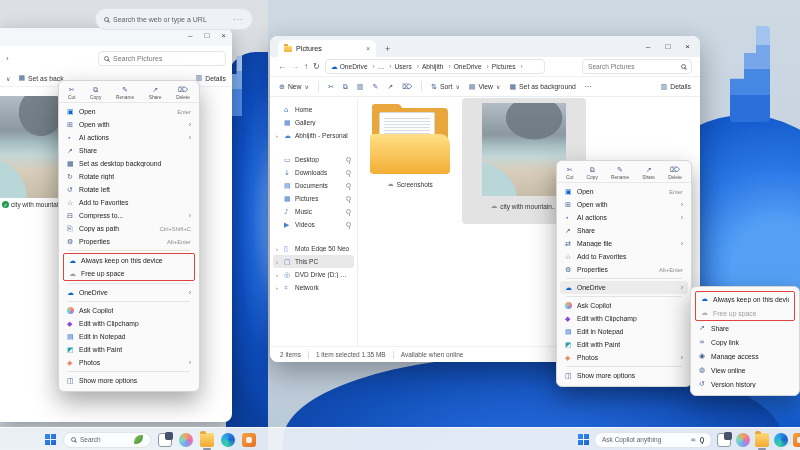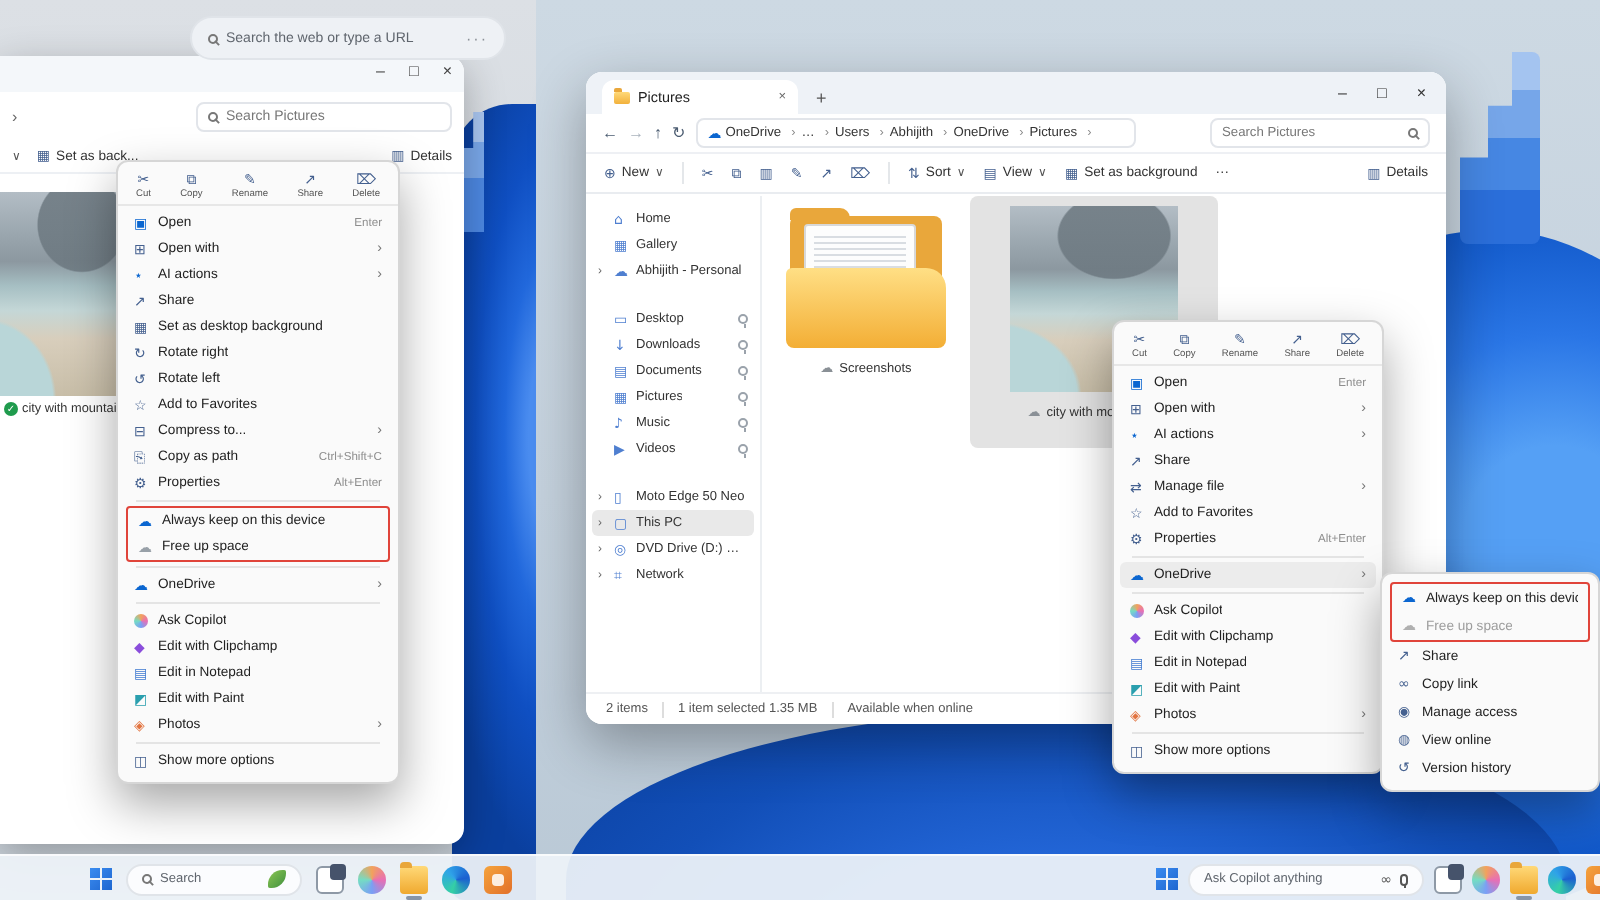--- a/index.html
+++ b/index.html
@@ -79,21 +79,21 @@
   .red-group{border:1.5px solid #e0443a;border-radius:2px;margin:0 1px;}
   .mi.disabled{color:#9d9d9d;} .mi.disabled .mi-ic{color:#b0b0b0;}
   .mi.selected{background:#ececec;}
   .ic-onedrive{color:#0b66d0;} .ic-cloud-check{color:#0b66d0;} .ic-cloud{color:#98a0a8;}
   .ic-notepad{color:#3f7ad0;} .ic-clipchamp{color:#8a4ddb;} .ic-paint{color:#2a9fae;}
   .ic-photos{color:#e2733f;} .ic-ai{color:#0b66d0;} .ic-open{color:#0b66d0;}
   .mi-ic.ic-copilot,.ma-ic.ic-copilot{width:7px;height:7px;flex:0 0 7px;border-radius:50%;
     background:conic-gradient(#f2a25c,#e86fb4,#7a9ff5,#74dcc4,#f2a25c);margin-right:5px;}
 
   
-  .rwin{position:absolute;left:293px;top:36px;width:430px;height:326px;background:#fff;border-radius:8px;
+  .rwin{position:absolute;left:270px;top:36px;width:430px;height:326px;background:#fff;border-radius:8px;
         box-shadow:0 10px 28px rgba(0,0,0,.32);z-index:5;}
   .rtabs{position:relative;height:21px;background:#eef2f7;border-radius:8px 8px 0 0;display:flex;align-items:flex-end;}
   .rtab{margin-left:8px;width:98px;height:17px;background:#fff;border-radius:6px 6px 0 0;display:flex;
         align-items:center;gap:4px;padding:0 6px;font-size:7.2px;color:#222;}
   .mini-folder{width:8px;height:6px;background:linear-gradient(#ffd978,#f2b13c);border-radius:1px;position:relative;flex:0 0 8px;}
   .mini-folder::before{content:"";position:absolute;top:-2px;left:0;width:4px;height:2px;background:#e9a73b;border-radius:1px 1px 0 0;}
   .tab-x{margin-left:auto;font-size:6.5px;color:#666;}
   .tab-plus{margin-left:9px;margin-bottom:3px;font-size:9px;color:#555;line-height:1;}
   .wctrl{position:absolute;right:10px;top:0;height:100%;display:flex;gap:15px;align-items:center;font-size:8px;color:#333;}
   .raddr{height:20px;display:flex;align-items:center;gap:5px;padding:0 8px;background:#fff;border-bottom:1px solid #eef0f4;}

